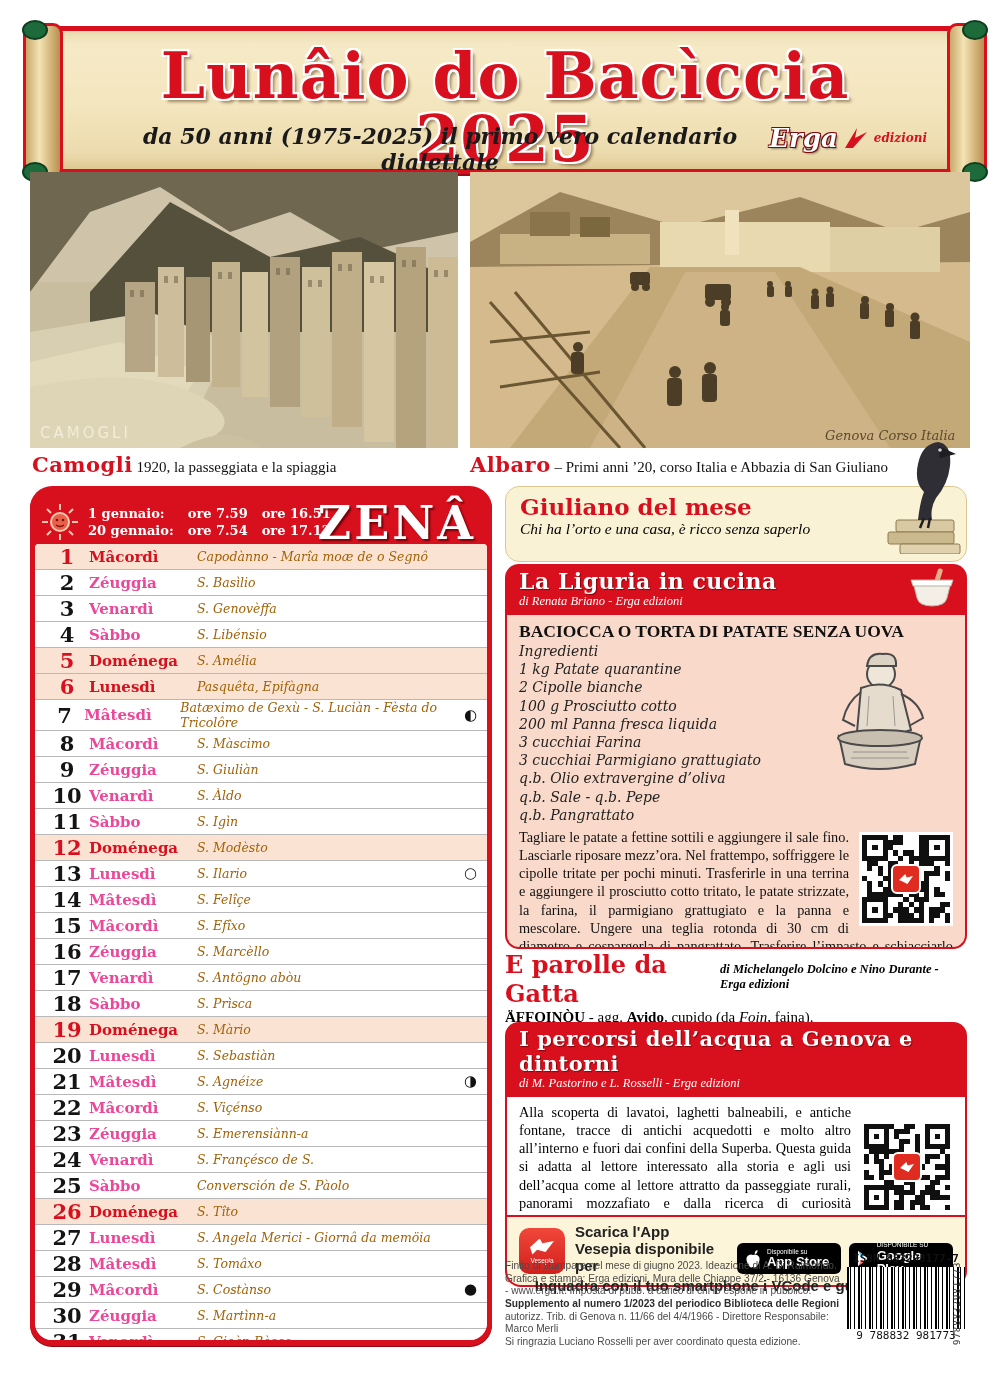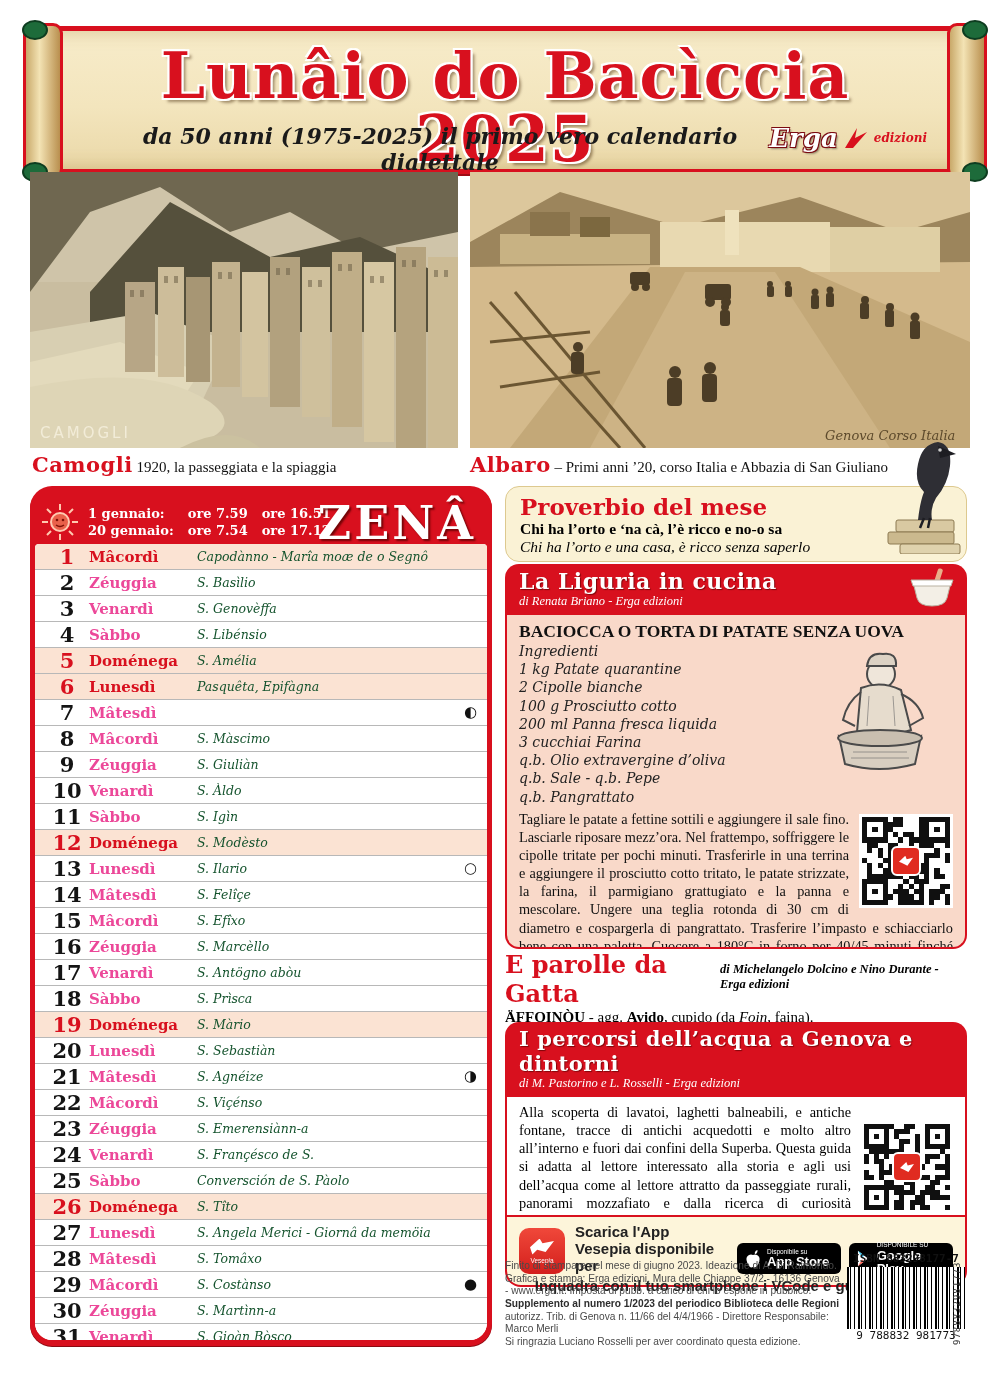--- a/index.html
+++ b/index.html
@@ -54,21 +54,21 @@
     border-radius:4px 4px 17px 17px;overflow:hidden;display:flex;flex-direction:column;}
   .cal-row{flex:1;display:flex;align-items:center;border-bottom:1px solid #b8b8b8;
     padding-left:10px;background:#fff;}
   .cal-row:last-child{border-bottom:none}
   .cal-row.hl{background:#fbe3d3;}
   .cal-num{width:44px;text-align:center;font-weight:bold;font-size:21px;color:#141414;
     font-family:"DejaVu Serif",serif;}
   .cal-row.hl .cal-num{color:#d8101e;}
   .cal-wd{width:108px;font-weight:bold;font-size:15px;color:#ec4899;font-family:"DejaVu Serif",serif;}
   .cal-row.hl .cal-wd{color:#d8101e;}
-  .cal-saint{font-style:italic;font-size:12.5px;color:#14532d;font-family:"DejaVu Serif",serif;}
+  .cal-saint{font-style:italic;font-size:12.5px;color:#a16207;font-family:"DejaVu Serif",serif;}
   .cal-moon{margin-left:auto;margin-right:10px;font-size:15px;color:#111;line-height:1;}
 
   
   .proverb{position:absolute;left:505px;top:486px;width:462px;height:76px;box-sizing:border-box;
     background:#faf2d5;border:1px solid #ddc98f;border-radius:14px;padding:6px 14px;}
   .proverb-title{font-family:"DejaVu Serif",serif;font-weight:bold;font-size:23px;color:#d8101e;}
   .proverb-line1{font-weight:bold;font-size:15.5px;font-family:"Liberation Serif",serif;}
   .proverb-line2{font-style:italic;font-size:15.5px;font-family:"Liberation Serif",serif;}
   .crow{position:absolute;left:878px;top:432px;width:90px;height:122px;z-index:6;}
 
@@ -334,20 +334,21 @@
           <span class="cal-saint">S. Amélia</span>
         </div>
         <div class="cal-row hl">
           <span class="cal-num">6</span>
           <span class="cal-wd">Lunesdì</span>
           <span class="cal-saint">Pasquêta, Epifàgna</span>
         </div>
         <div class="cal-row">
           <span class="cal-num">7</span>
           <span class="cal-wd">Mâtesdì</span>
+          <span class="cal-saint">Batæximo de Gexù - S. Luciàn - Fèsta do Tricolôre</span>
           <span class="cal-moon">◐</span>
         </div>
         <div class="cal-row">
           <span class="cal-num">8</span>
           <span class="cal-wd">Mâcordì</span>
           <span class="cal-saint">S. Màscimo</span>
         </div>
         <div class="cal-row">
           <span class="cal-num">9</span>
           <span class="cal-wd">Zéuggia</span>
@@ -463,22 +464,21 @@
         </div>
         <div class="cal-row">
           <span class="cal-num">31</span>
           <span class="cal-wd">Venardì</span>
           <span class="cal-saint">S. Gioàn Bòsco</span>
         </div>
       </div>
   </div>
 
   <div class="proverb">
-    <div class="proverb-title">Proverbio del mese</div>
-    <div class="proverb-line1">Chi ha l’orto e ‘na cà, l’è ricco e no-o sa</div>
+    <div class="proverb-title">Giuliano del mese</div>
     <div class="proverb-line2">Chi ha l’orto e una casa, è ricco senza saperlo</div>
   </div>
 
   <div class="card cucina">
     <div class="band">
       <div class="band-title">La Liguria in cucina</div>
       <div class="band-sub">di Renata Briano - Erga edizioni</div>
       <svg class="mortar" viewBox="0 0 46 40">
         <rect x="26" y="0" width="5" height="22" rx="2" fill="#e8b08a" transform="rotate(18 28 11)"></rect>
         <path d="M4 14 L42 14 L38 30 Q36 38 23 38 Q10 38 8 30 Z" fill="#f3efe6" stroke="#b9b2a2"></path>
@@ -504,20 +504,21 @@
             <line x1="90" y1="52" x2="92" y2="82"></line>
         </g>
       </svg>
       <div class="ingredients" id="ingredients">
           <div>Ingredienti</div>
           <div>1 kg Patate quarantine</div>
           <div>2 Cipolle bianche</div>
           <div>100 g Prosciutto cotto</div>
           <div>200 ml Panna fresca liquida</div>
           <div>3 cucchiai Farina</div>
+          <div>3 cucchiai Parmigiano grattugiato</div>
           <div>q.b. Olio extravergine d’oliva</div>
           <div>q.b. Sale - q.b. Pepe</div>
           <div>q.b. Pangrattato</div>
         </div>
       <div class="recipe-text">
         <div class="qr" id="qr1" style="display: grid; grid-template-columns: repeat(17, 1fr); grid-template-rows: repeat(17, 1fr);">
             <div style="background: rgb(16, 16, 16);"></div>
             <div style="background: rgb(16, 16, 16);"></div>
             <div style="background: rgb(16, 16, 16);"></div>
             <div style="background: rgb(16, 16, 16);"></div>

